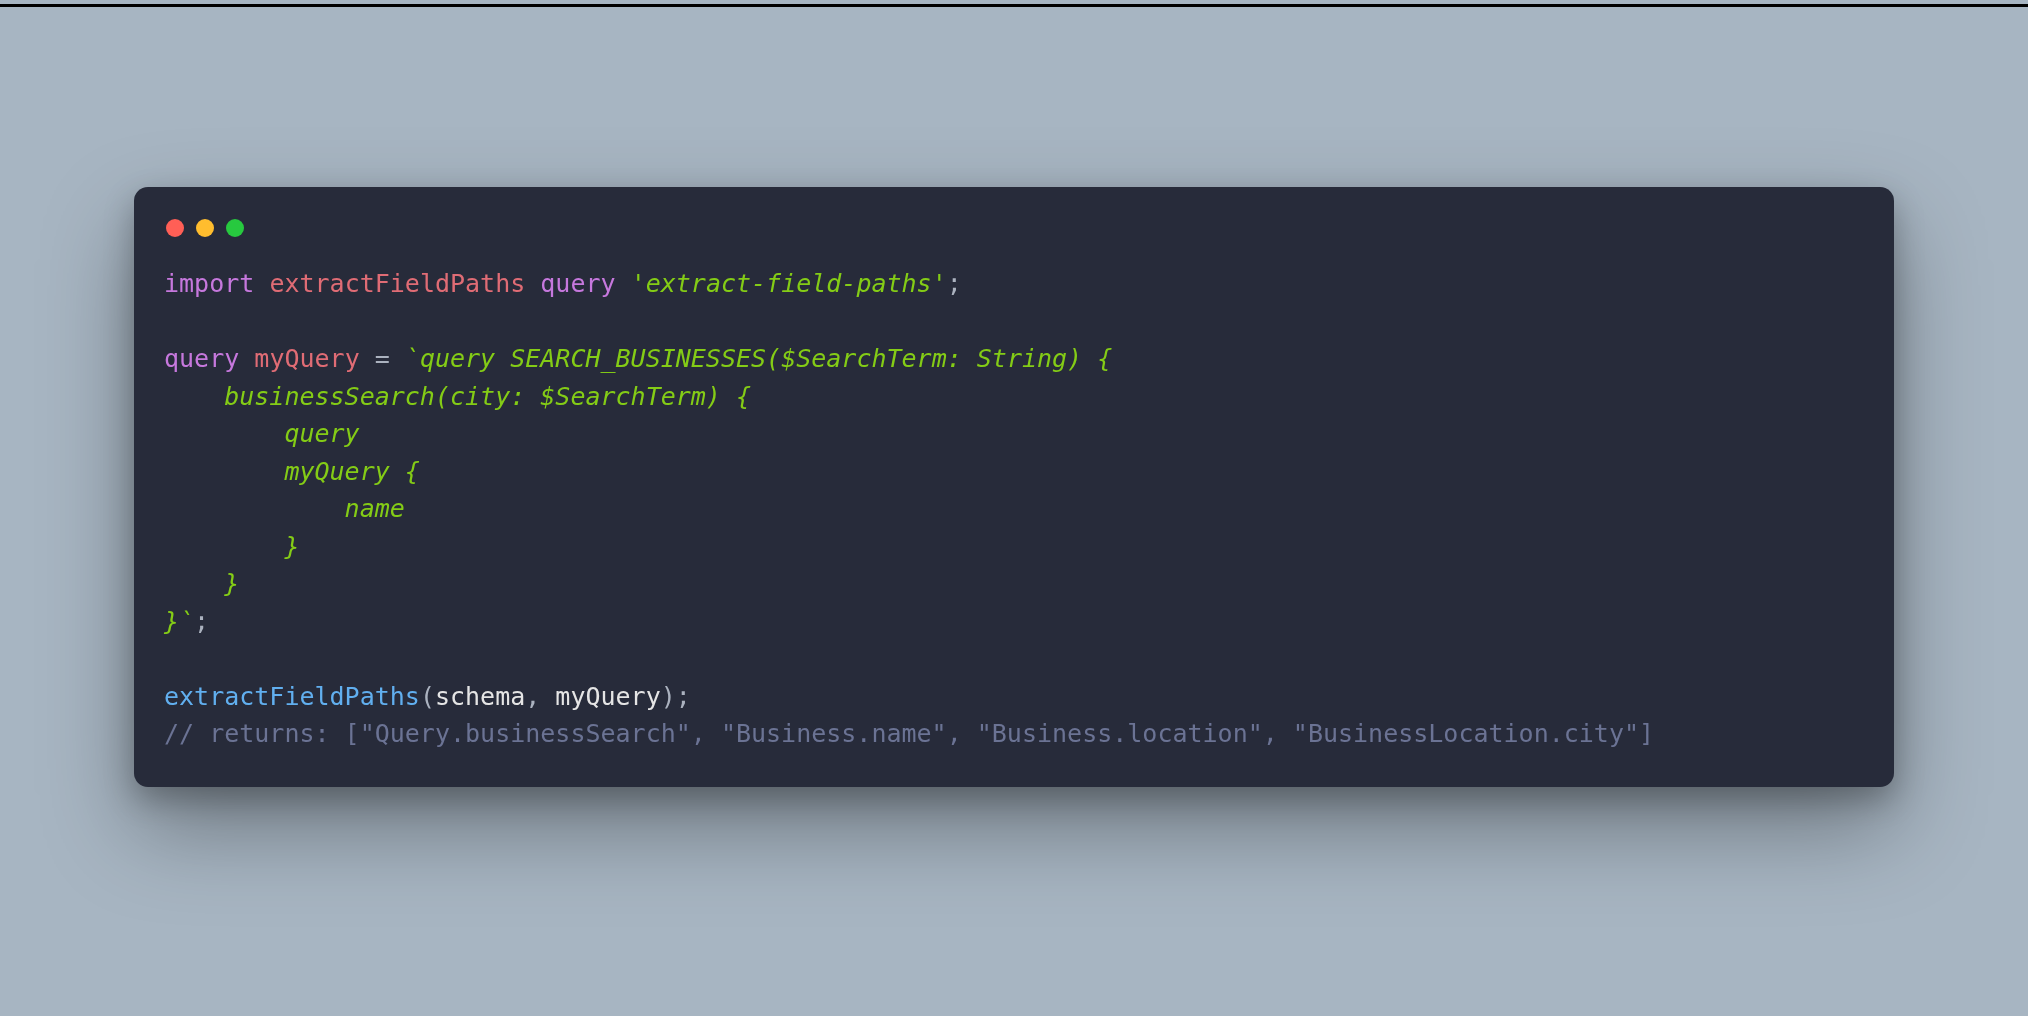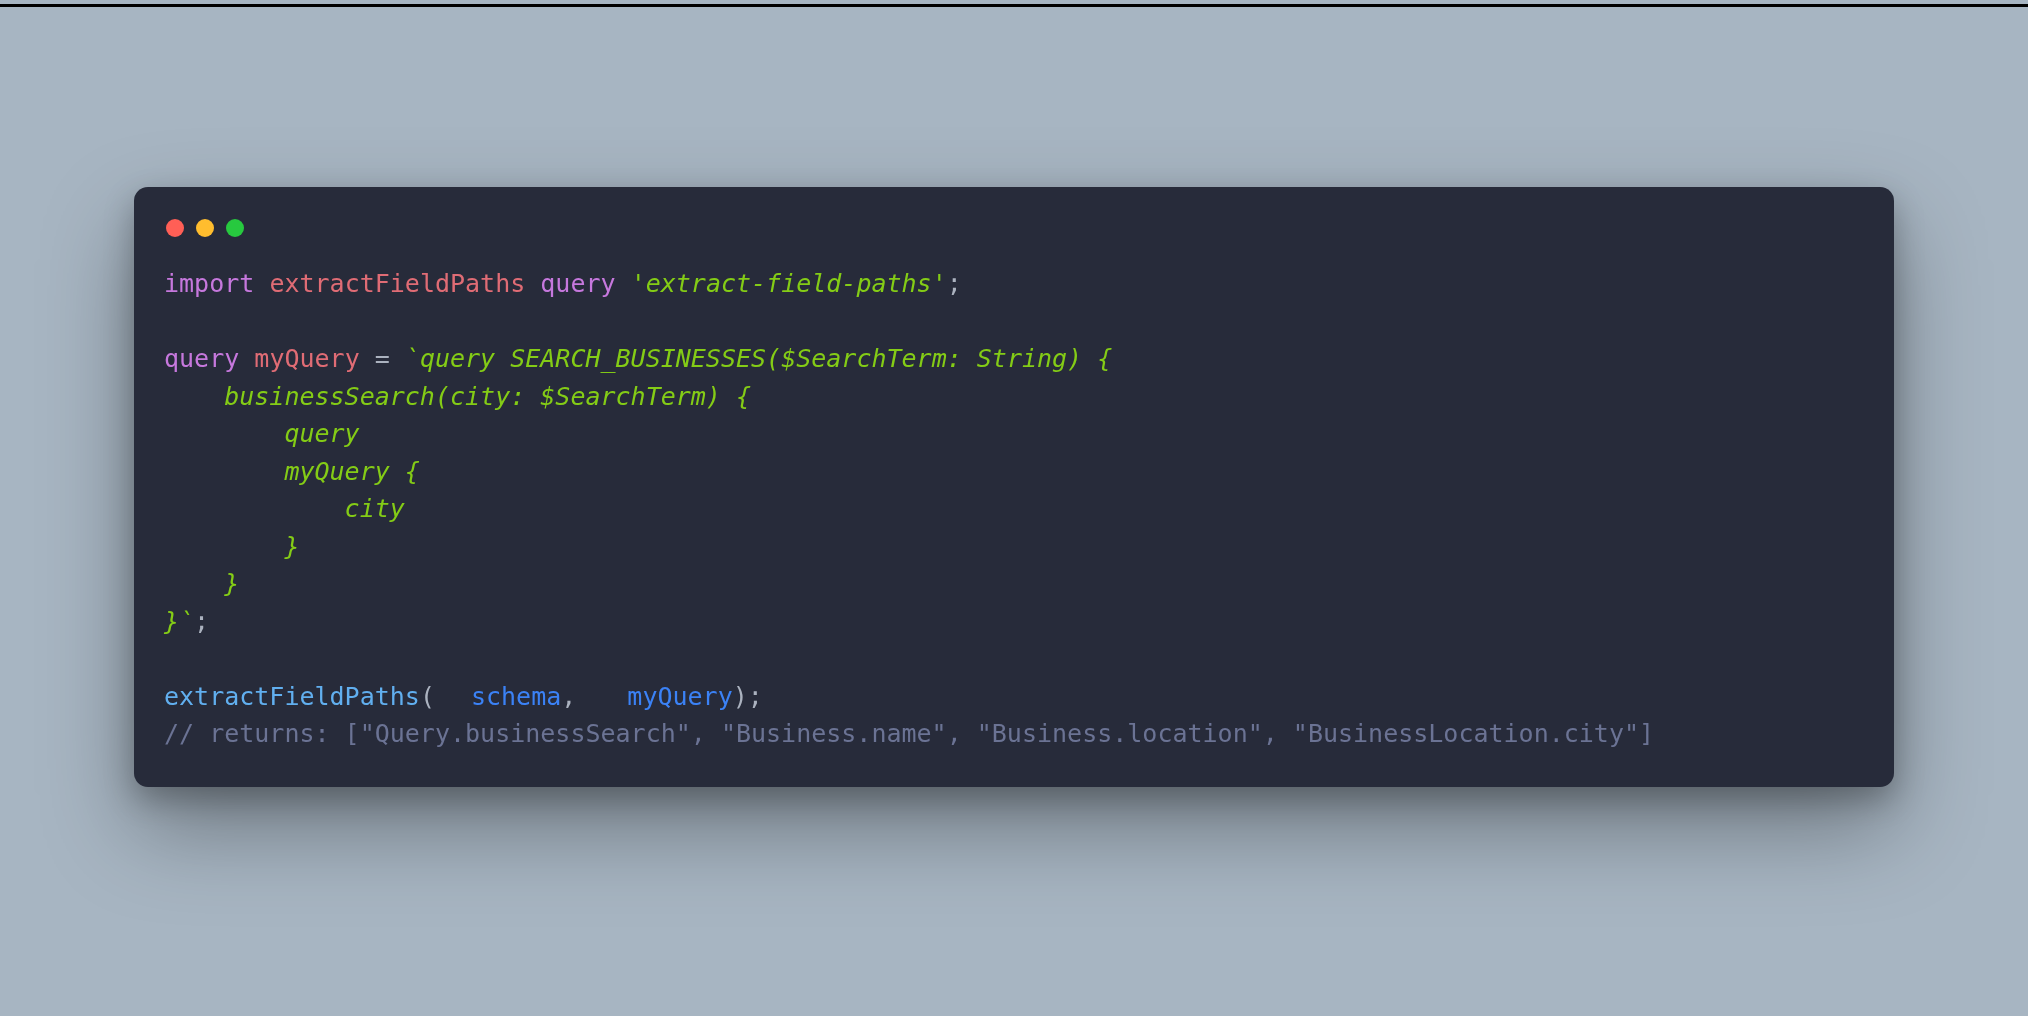--- a/index.html
+++ b/index.html
@@ -53,42 +53,42 @@
     font-size: 25px;
     line-height: 1.5;
     white-space: pre;
     color: #c7cbe0;
   }
   .tok-keyword { color: #c678dd; text-align: right; }
   .tok-ident   { color: #e06c75; }
   .tok-string  { color: #84cc16; font-style: italic; }
   .tok-punct   { color: #abb2bf; }
   .tok-call    { color: #61afef; }
-  .tok-var     { color: #3b82f6; margin-left: 36px; }
+  .tok-var     { color: #e5e5e5; }
   .tok-comment { color: #6b7394; }
 </style>
 </head>
 <body>
 
 <div class="frame">
   <div class="topbar"></div>
   <div class="stage">
     <div class="window">
       <div class="traffic-lights">
         <span class="tl red"></span>
         <span class="tl yellow"></span>
         <span class="tl green"></span>
       </div>
 <pre class="code"><span class="tok-keyword">import</span> <span class="tok-ident">extractFieldPaths</span> <span class="tok-keyword">query</span> <span class="tok-string">'extract-field-paths'</span><span class="tok-punct">;</span>
 
 <span class="tok-keyword">query</span> <span class="tok-ident">myQuery</span><span class="tok-punct"> = </span><span class="tok-string">`query SEARCH_BUSINESSES($SearchTerm: String) {</span>
 <span class="tok-string">    businessSearch(city: $SearchTerm) {</span>
 <span class="tok-string">        query</span>
 <span class="tok-string">        myQuery {</span>
-<span class="tok-string">            city</span>
+<span class="tok-string">            name</span>
 <span class="tok-string">        }</span>
 <span class="tok-string">    }</span>
 <span class="tok-string">}`</span><span class="tok-punct">;</span>
 
 <span class="tok-call">extractFieldPaths</span><span class="tok-punct">(</span><span class="tok-var">schema</span><span class="tok-punct">, </span><span class="tok-var">myQuery</span><span class="tok-punct">)</span><span class="tok-punct">;</span>
 <span class="tok-comment">// returns: ["Query.businessSearch", "Business.name", "Business.location", "BusinessLocation.city"]</span></pre>
     </div>
   </div>
 </div>
 

